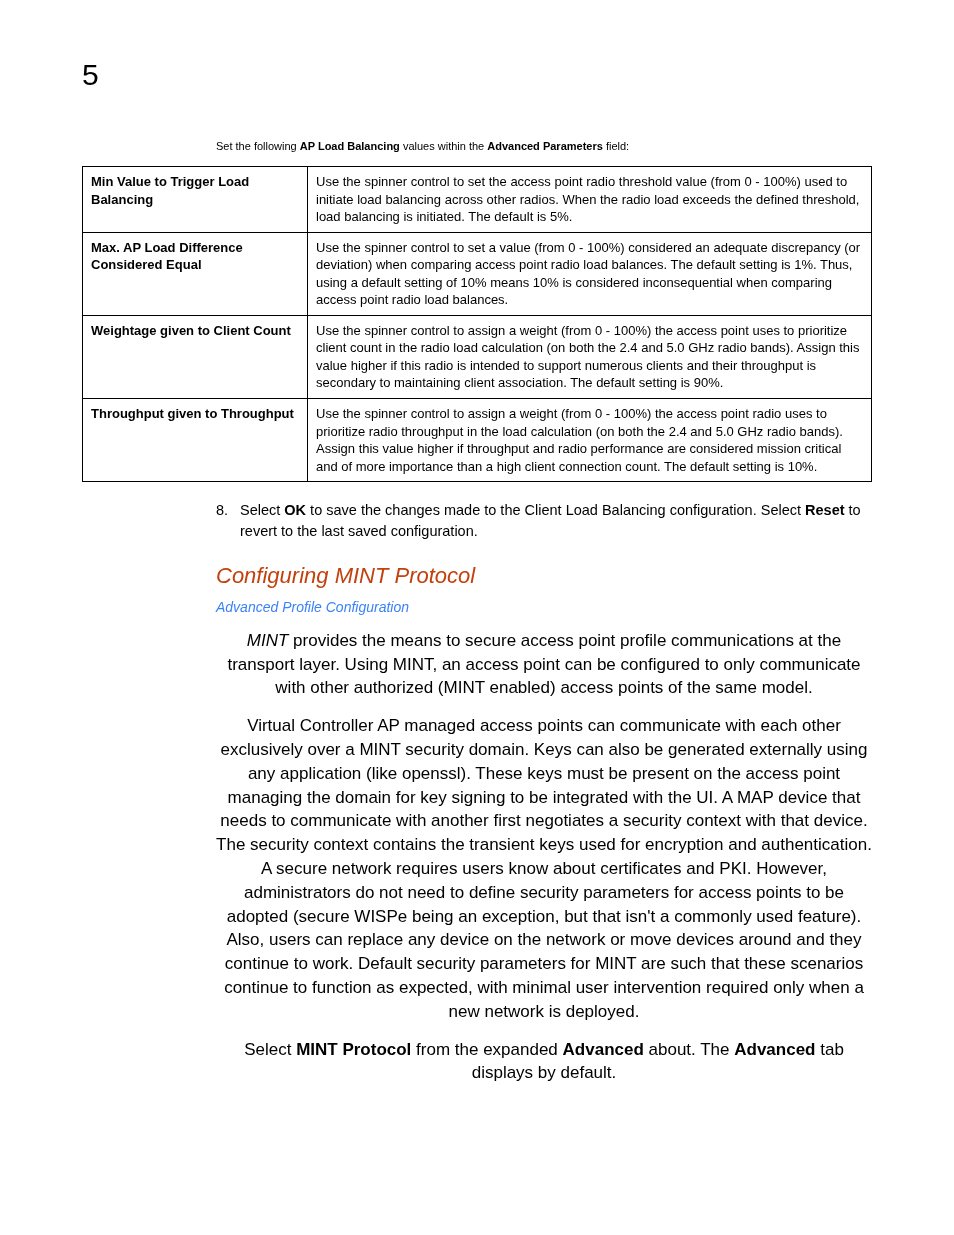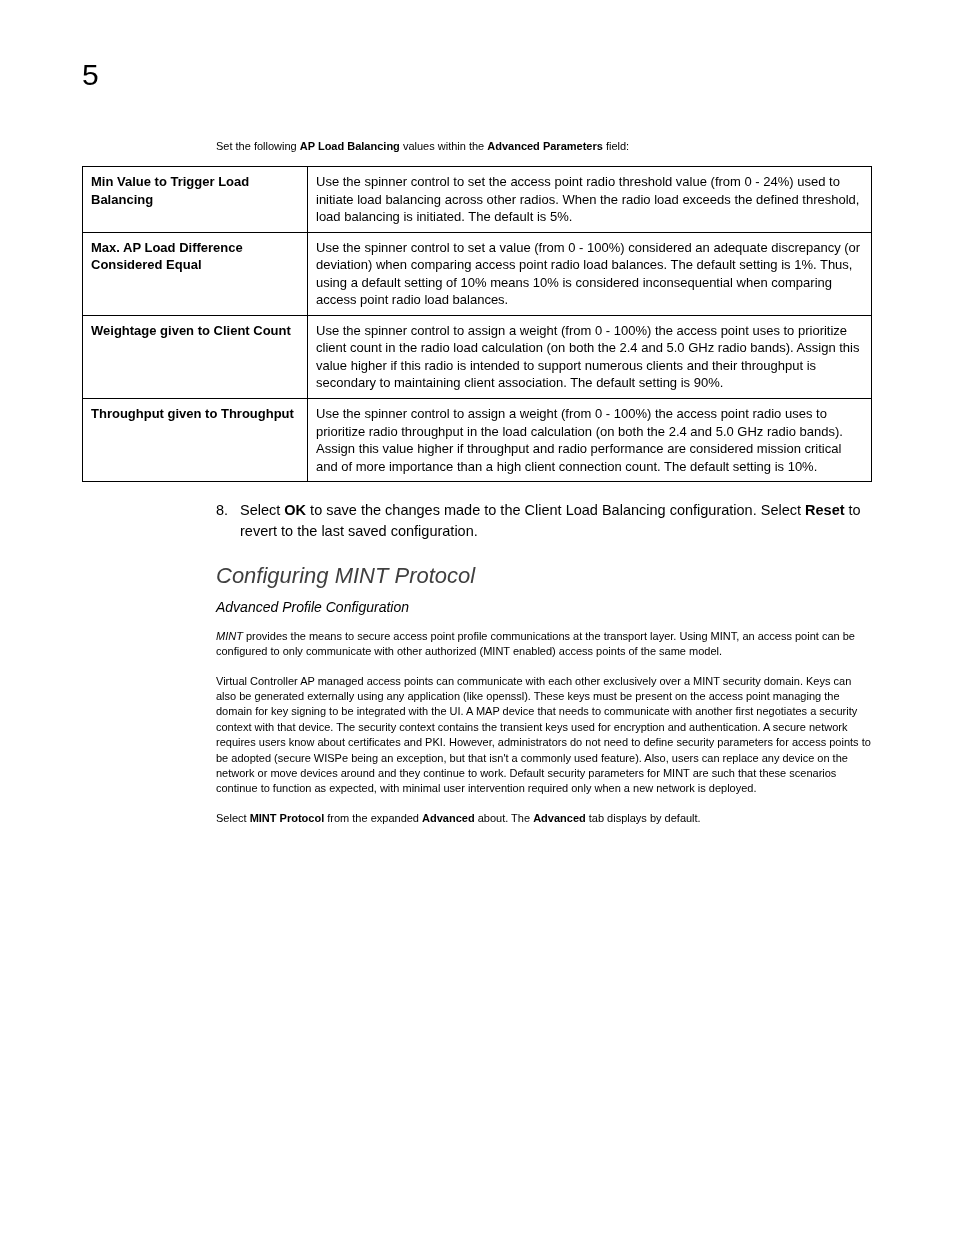--- a/index.html
+++ b/index.html
@@ -56,53 +56,54 @@
     }
     .wrap-step .num { width: 24px; flex-shrink: 0; }
     .wrap-step .body { flex: 1; }
     h2.section-head {
       margin-left: 134px;
       font-family: "Trebuchet MS", Arial, sans-serif;
       font-style: italic;
       font-weight: normal;
       font-size: 22px;
       margin-bottom: 10px;
-      color: #404040;
+      color: #c2410c;
     }
     .link-line {
       margin-left: 134px;
       font-size: 14px;
       font-style: italic;
-      color: #000000;
+      color: #3b82f6;
       margin-bottom: 14px;
     }
     .para {
       margin-left: 134px;
-      font-size: 11px;
+      font-size: 17px;
       line-height: 1.4;
       margin-bottom: 14px;
+      text-align: center;
     }
     .it { font-style: italic; }
   </style>
 </head>
 <body>
 
 <div class="page-number">5</div>
 
 <div class="content">
 
   <p class="intro-line">
     <span>Set the following </span><span class="b">AP Load Balancing</span><span> values within the </span><span class="b">Advanced Parameters</span><span> field:</span>
   </p>
 
   <table class="param-table">
     <tbody>
         <tr>
       <td class="name">Min Value to Trigger Load Balancing</td>
-      <td>Use the spinner control to set the access point radio threshold value (from 0 - 24%) used to initiate load balancing across other radios. When the radio load exceeds the defined threshold, load balancing is initiated. The default is 5%.</td>
+      <td>Use the spinner control to set the access point radio threshold value (from 0 - 100%) used to initiate load balancing across other radios. When the radio load exceeds the defined threshold, load balancing is initiated. The default is 5%.</td>
     </tr>
     <tr>
       <td class="name">Max. AP Load Difference Considered Equal</td>
       <td>Use the spinner control to set a value (from 0 - 100%) considered an adequate discrepancy (or deviation) when comparing access point radio load balances. The default setting is 1%. Thus, using a default setting of 10% means 10% is considered inconsequential when comparing access point radio load balances.</td>
     </tr>
     <tr>
       <td class="name">Weightage given to Client Count</td>
       <td>Use the spinner control to assign a weight (from 0 - 100%) the access point uses to prioritize client count in the radio load calculation (on both the 2.4 and 5.0 GHz radio bands). Assign this value higher if this radio is intended to support numerous clients and their throughput is secondary to maintaining client association. The default setting is 90%.</td>
     </tr>
     <tr>

